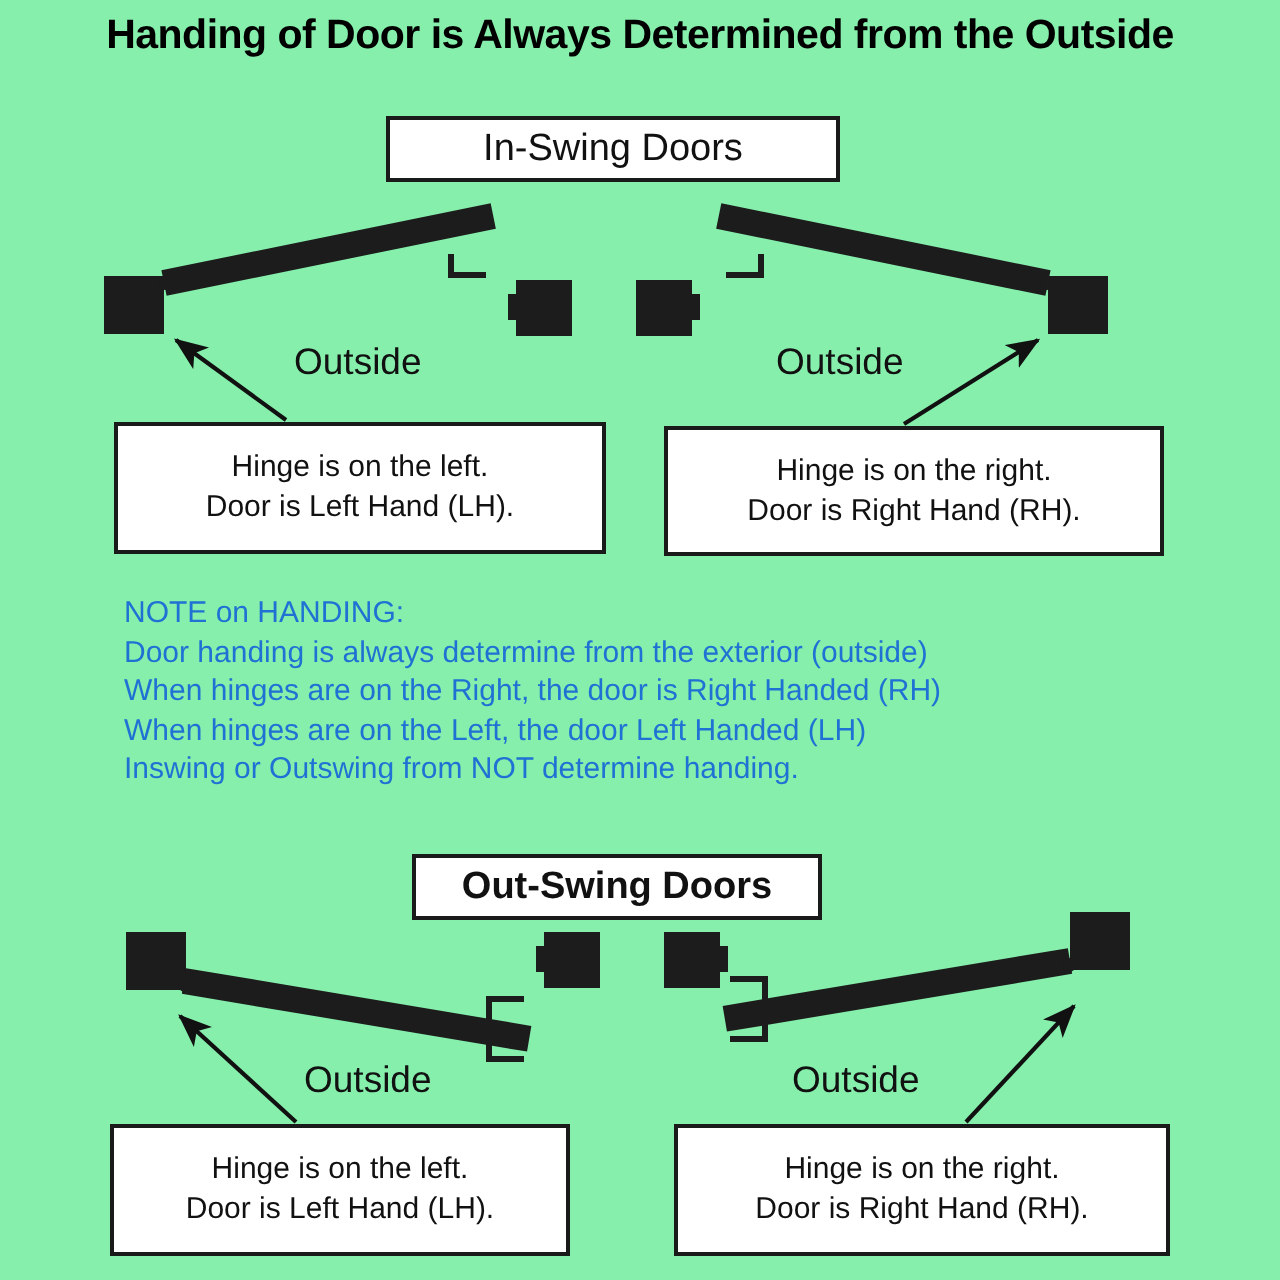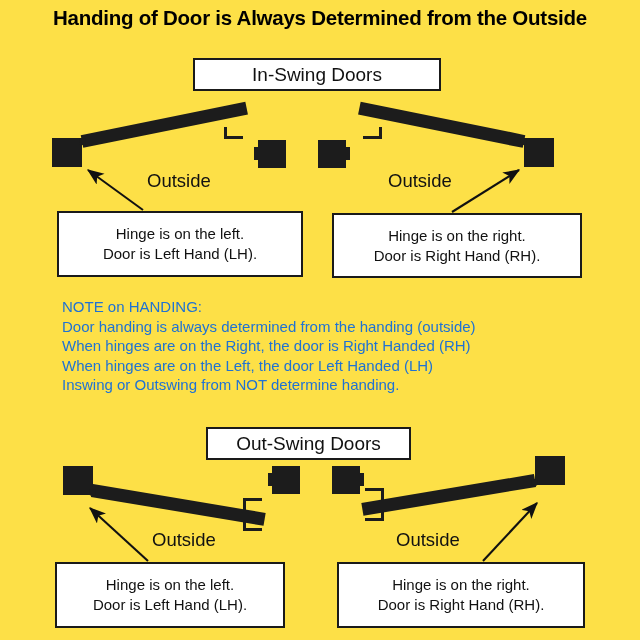--- a/index.html
+++ b/index.html
@@ -9,21 +9,21 @@
     background: #ffffff;
   }
   body {
     font-family: "Liberation Sans", "DejaVu Sans", sans-serif;
     color: #000000;
   }
   #canvas {
     position: relative;
     width: 640px;
     height: 640px;
-    background: #fde047;
+    background: #86efac;
     overflow: hidden;
   }
   
   .title {
     position: absolute;
     left: 0;
     top: 6px;
     width: 640px;
     text-align: center;
     font-size: 20.5px;
@@ -121,21 +121,21 @@
     pointer-events: none;
   }
 </style>
 </head>
 <body>
 
 <div id="canvas">
 
   <div class="title">Handing of Door is Always Determined from the Outside</div>
 
-  <div class="box" style="left:193px; top:58px; width:248px; height:33px;">
+  <div class="box" style="left:193px; top:58px; width:227px; height:33px;">
     <span class="section-head">In-Swing Doors</span>
   </div>
 
   <div class="blk" style="left:52px; top:138px; width:30px; height:29px;"></div>
 
   <div class="panel-wrap" style="left:82px; top:142px; width:0; height:0;">
     <div class="panel" style="left:0; top:-7px; width:168px; height:13px; transform:rotate(-11.5deg);"></div>
   </div>
   <div class="pivot" style="left:79px; top:138px;"></div>
 
@@ -167,27 +167,27 @@
     <span class="line">Hinge is on the left.</span>
     <span class="line">Door is Left Hand (LH).</span>
   </div>
   <div class="box" style="left:332px; top:213px; width:250px; height:65px;">
     <span class="line">Hinge is on the right.</span>
     <span class="line">Door is Right Hand (RH).</span>
   </div>
 
   <div class="note">
     <div>NOTE on HANDING:</div>
-    <div>Door handing is always determined from the handing (outside)</div>
+    <div>Door handing is always determine from the exterior (outside)</div>
     <div>When hinges are on the Right, the door is Right Handed (RH)</div>
     <div>When hinges are on the Left, the door Left Handed (LH)</div>
     <div>Inswing or Outswing from NOT determine handing.</div>
   </div>
 
-  <div class="box" style="left:206px; top:427px; width:205px; height:33px;">
+  <div class="box" style="left:206px; top:427px; width:205px; height:33px;font-weight:bold;">
     <span class="section-head">Out-Swing Doors</span>
   </div>
 
   <div class="blk" style="left:63px; top:466px; width:30px; height:29px;"></div>
   <div class="panel-wrap" style="left:92px; top:491px; width:0; height:0;">
     <div class="panel" style="left:0; top:-7px; width:175px; height:13px; transform:rotate(9.5deg);"></div>
   </div>
   <div class="pivot" style="left:89px; top:489px;"></div>
   <div class="lever" style="left:243px; top:498px; width:3px; height:12px;"></div>
   <div class="lever" style="left:243px; top:498px; width:19px; height:3px;"></div>

